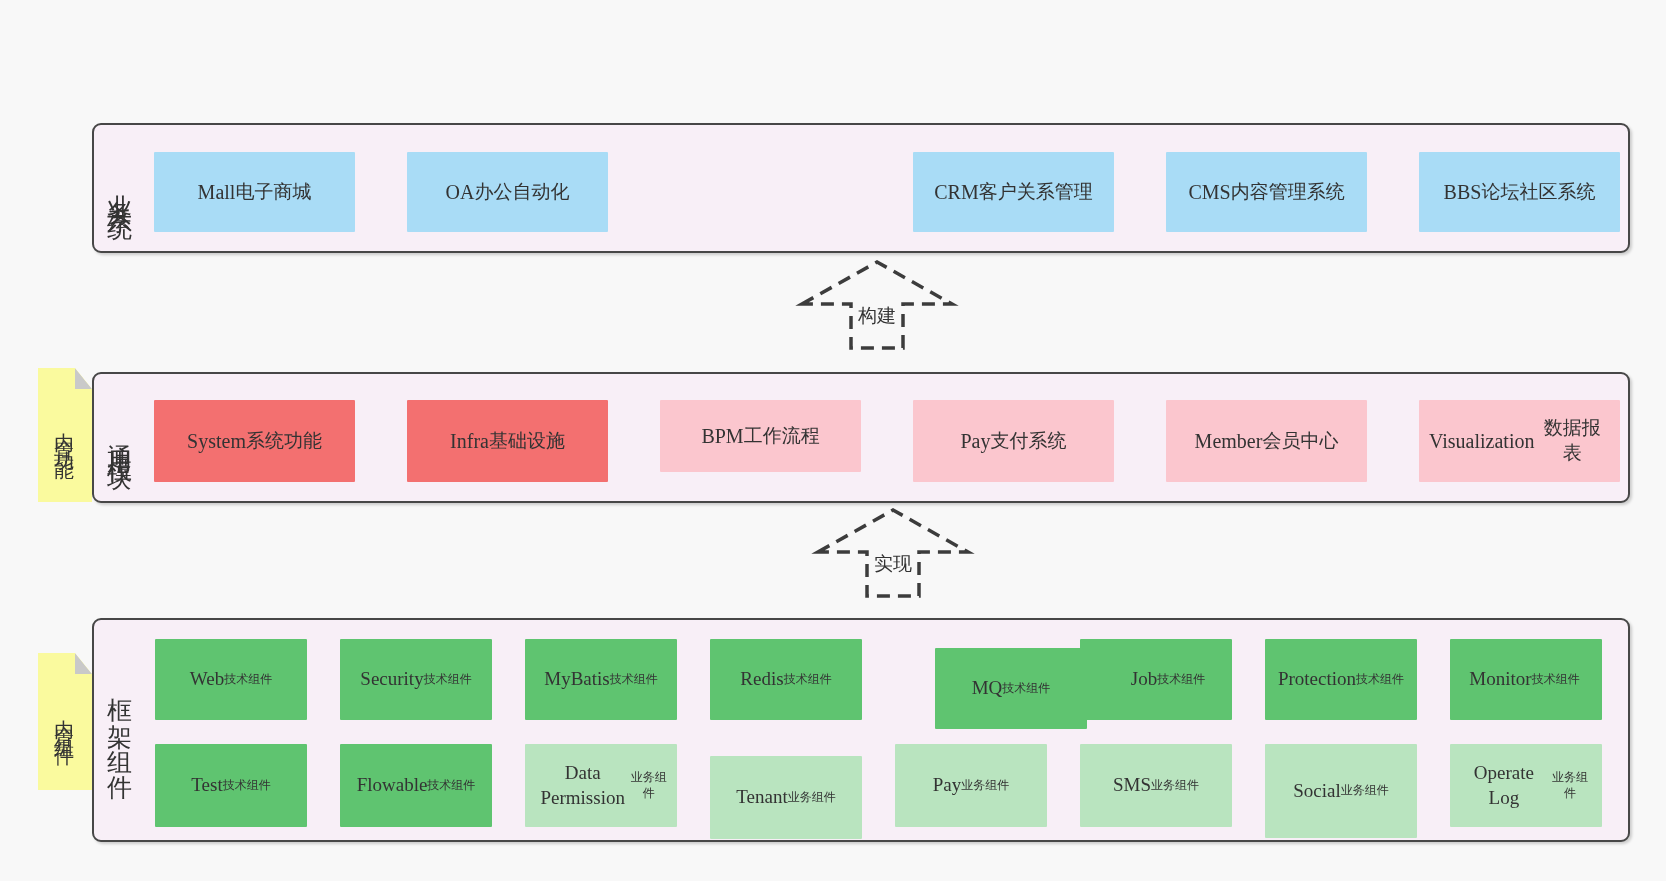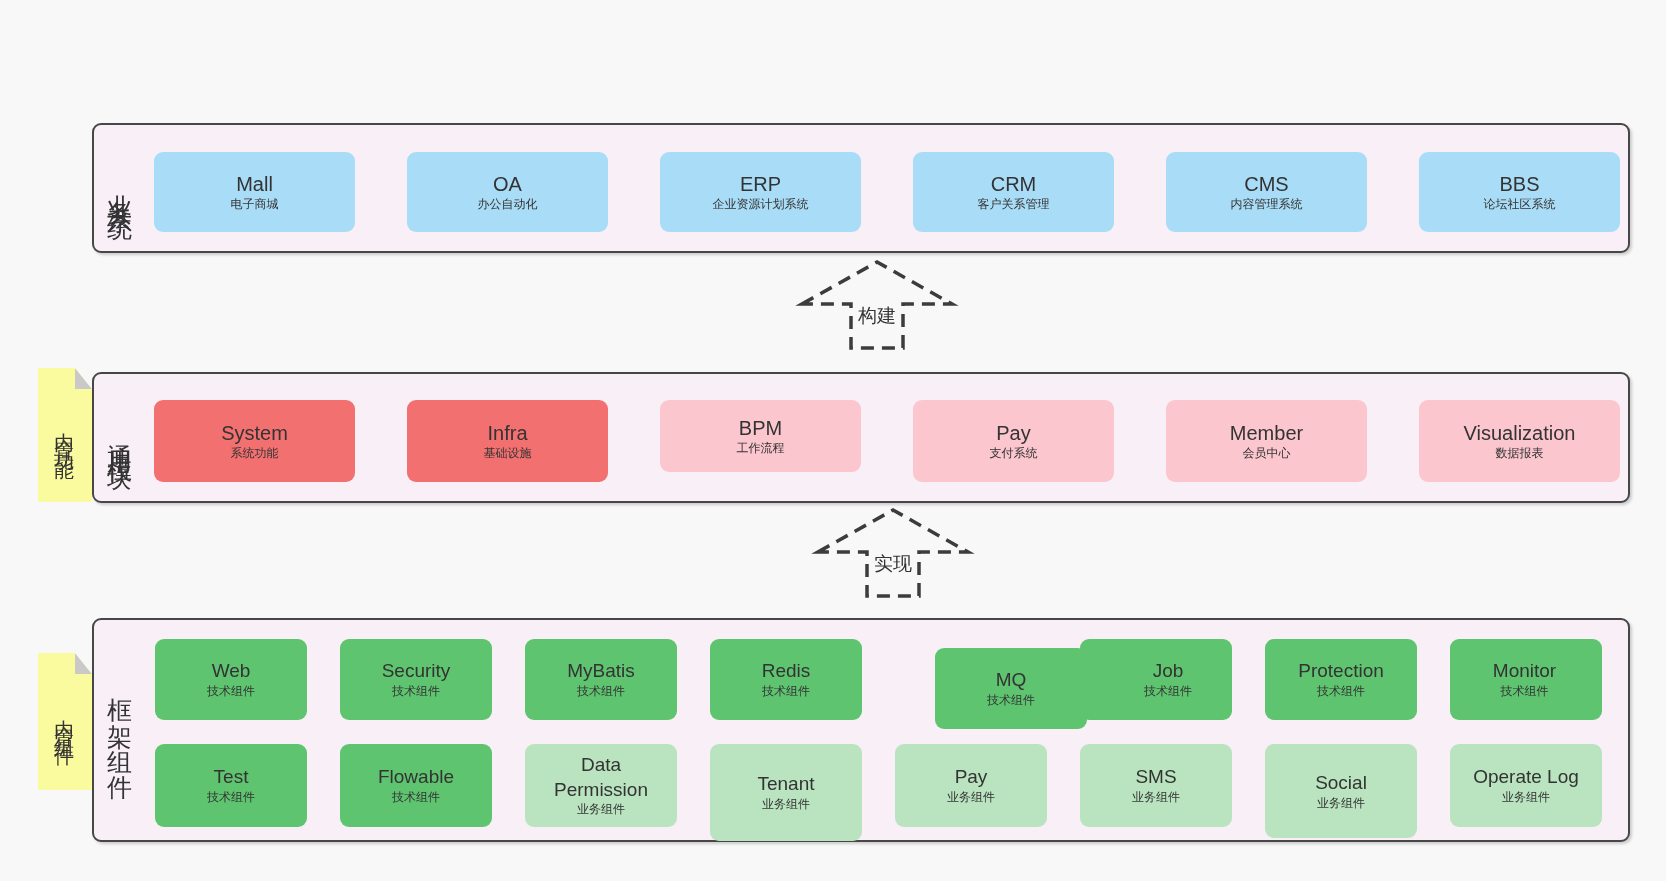--- a/index.html
+++ b/index.html
@@ -18,26 +18,26 @@
     box-shadow:2px 2px 3px rgba(0,0,0,0.18);
   }
   .band-label{
     position:absolute;left:10px;top:50%;transform:translateY(-50%);
     writing-mode:vertical-lr;text-orientation:upright;
     font-size:25px;letter-spacing:7px;white-space:nowrap;color:var(--text,#333);
   }
   .band-label.spread{letter-spacing:26px;}
   
   .box{
-    position:absolute;border-radius:9px;box-sizing:border-box;
-    display:flex;flex-direction:column;align-items:center;justify-content:center;
-    text-align:center;line-height:1.3;padding:0 10px;
+    position:absolute;border-radius:1px;box-sizing:border-box;
+    display:flex;align-items:center;justify-content:center;
+    text-align:center;line-height:1.3;padding:0 10px;font-family:Liberation Serif, serif;
   }
   .box .en{font-size:20px;}
-  .box .cn{font-size:12px;}
+  .box .cn{font-size:19px;}
   .band-3 .box .en{font-size:19px;}
   .band-3 .box .cn{font-size:12px;}
   .v-blue{background:var(--blue,#a9dcf6);}
   .v-red{background:var(--red,#f37070);}
   .v-pink{background:var(--pink,#fbc6ce);}
   .v-green{background:var(--green,#5fc470);}
   .v-green-light{background:var(--green-light,#b9e4bf);}
   
   .c6-0{left:60px}.c6-1{left:313px}.c6-2{left:566px}.c6-3{left:819px}.c6-4{left:1072px}.c6-5{left:1325px}
   .w6{width:201px}
@@ -82,24 +82,20 @@
   <div class="band" style="top:123px;height:130px;">
     <div class="band-label">业务系统</div>
     <div class="box v-blue w6 c6-0" style="top:27px;height:80px;">
       <span class="en">Mall</span>
       <span class="cn">电子商城</span>
     </div>
     <div class="box v-blue w6 c6-1" style="top:27px;height:80px;">
       <span class="en">OA</span>
       <span class="cn">办公自动化</span>
     </div>
-    <div class="box v-blue w6 c6-2" style="top:27px;height:80px;">
-      <span class="en">ERP</span>
-      <span class="cn">企业资源计划系统</span>
-    </div>
     <div class="box v-blue w6 c6-3" style="top:27px;height:80px;">
       <span class="en">CRM</span>
       <span class="cn">客户关系管理</span>
     </div>
     <div class="box v-blue w6 c6-4" style="top:27px;height:80px;">
       <span class="en">CMS</span>
       <span class="cn">内容管理系统</span>
     </div>
     <div class="box v-blue w6 c6-5" style="top:27px;height:80px;">
       <span class="en">BBS</span>
@@ -198,21 +194,21 @@
       <span class="cn">技术组件</span>
     </div>
     <div class="box v-green w8 c8-1" style="top:124px;height:83px;">
       <span class="en">Flowable</span>
       <span class="cn">技术组件</span>
     </div>
     <div class="box v-green-light w8 c8-2" style="top:124px;height:83px;">
       <span class="en">Data Permission</span>
       <span class="cn">业务组件</span>
     </div>
-    <div class="box v-green-light w8 c8-3" style="top:124px;height:97px;">
+    <div class="box v-green-light w8 c8-3" style="top:136px;height:83px;">
       <span class="en">Tenant</span>
       <span class="cn">业务组件</span>
     </div>
     <div class="box v-green-light w8 c8-4" style="top:124px;height:83px;">
       <span class="en">Pay</span>
       <span class="cn">业务组件</span>
     </div>
     <div class="box v-green-light w8 c8-5" style="top:124px;height:83px;">
       <span class="en">SMS</span>
       <span class="cn">业务组件</span>

